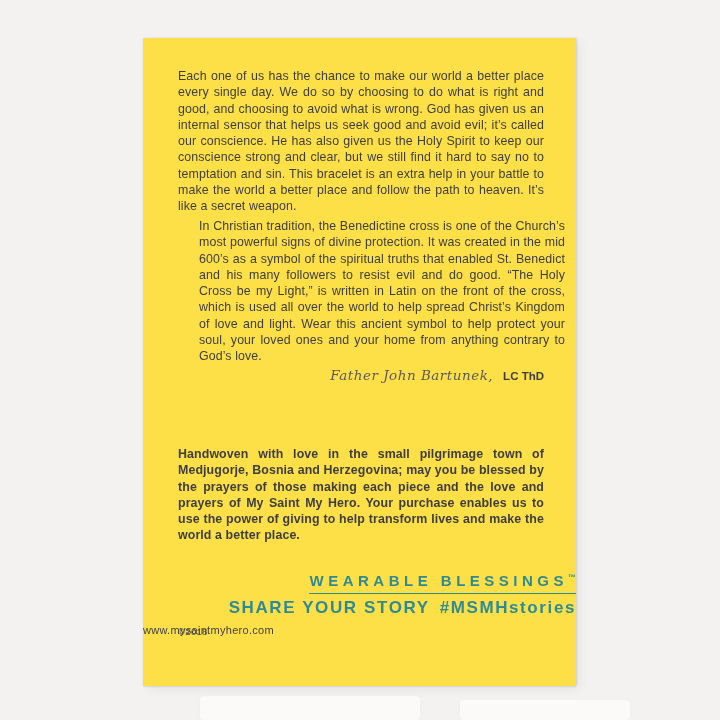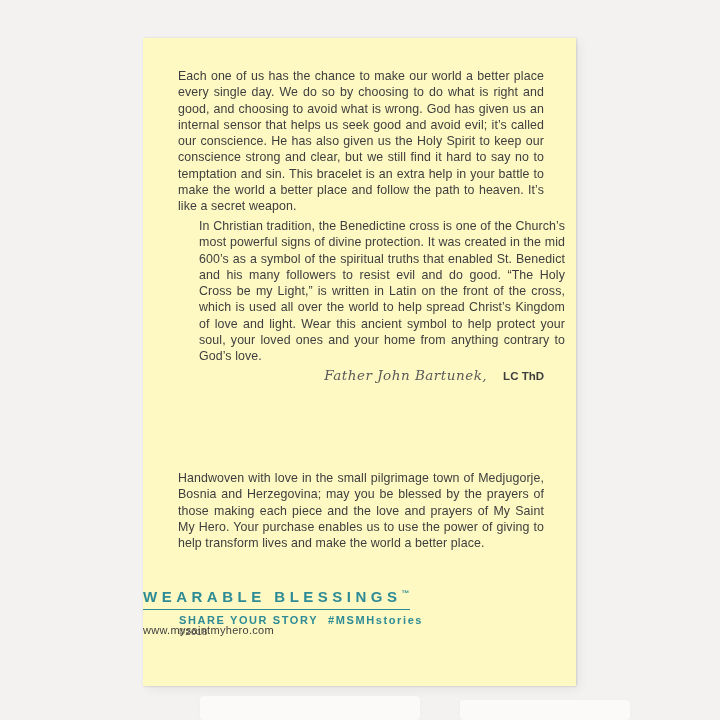--- a/index.html
+++ b/index.html
@@ -26,92 +26,92 @@
   }
   .bg-blob.b1 { left: 200px; top: 696px; width: 220px; height: 24px; box-shadow: 0 0 6px rgba(0,0,0,0.02); }
   .bg-blob.b2 { left: 460px; top: 700px; width: 170px; height: 20px; box-shadow: 0 0 6px rgba(0,0,0,0.02); }
 
   .card {
     position: absolute;
     left: 143px;
     top: 38px;
     width: 433px;
     height: 648px;
-    background: #fef9c3;
+    background: #fde047;
     box-shadow: 1px 0 2px rgba(0,0,0,0.10), 0 1px 2px rgba(0,0,0,0.06), 4px 4px 10px rgba(0,0,0,0.05);
   }
 
   .body-text {
     position: absolute;
     left: 35px;
     width: 366px;
     margin: 0;
     color: #3e3e3e;
     font-size: 12.4px;
     line-height: 16.3px;
     text-align: justify;
     letter-spacing: 0.1px;
   }
   .para-intro      { top: 30px; }
   .para-benedictine{ top: 180px; margin-left: 21px; }
-  .para-handwoven  { top: 432px; }
+  .para-handwoven  { top: 408px; font-weight: bold; }
 
   .signature-block {
     position: absolute;
     right: 32px;
     top: 328px;
     text-align: right;
     color: #4a4a4a;
   }
   .signature-line { white-space: nowrap; }
   .signature-name {
     font-family: "DejaVu Serif", serif;
     font-style: italic;
     font-size: 13.5px;
     color: #5a5a5a;
     letter-spacing: 0.5px;
   }
   .signature-credentials {
     font-size: 11.5px;
     font-weight: bold;
     color: #3e3e3e;
-    margin-left: 16px;
+    margin-left: 10px;
     text-align: right;
   }
   .signature-website {
     font-size: 12.5px;
     color: #3e3e3e;
     margin-top: 2px;
   }
 
   .brand-block {
     position: absolute;
     left: 0;
     right: 0;
-    top: 550px;
-    text-align: left;
+    top: 534px;
+    text-align: right;
   }
   .brand-title {
     display: inline-block;
     color: #2e8b96;
     font-size: 15px;
     font-weight: bold;
     letter-spacing: 4.5px;
     padding-bottom: 4px;
     border-bottom: 1.5px solid #2e8b96;
   }
   .brand-tm {
     font-size: 8px;
     vertical-align: super;
     letter-spacing: 0;
   }
   .brand-tagline {
     margin-top: 4px;
     color: #2e8b96;
-    font-size: 11px;
+    font-size: 17px;
     font-weight: bold;
     letter-spacing: 1.6px;
     padding-left: 36px;
   }
   .brand-tagline .hashtag { margin-left: 10px; }
 
   .card-footer {
     position: absolute;
     left: 0;
     right: 0;

